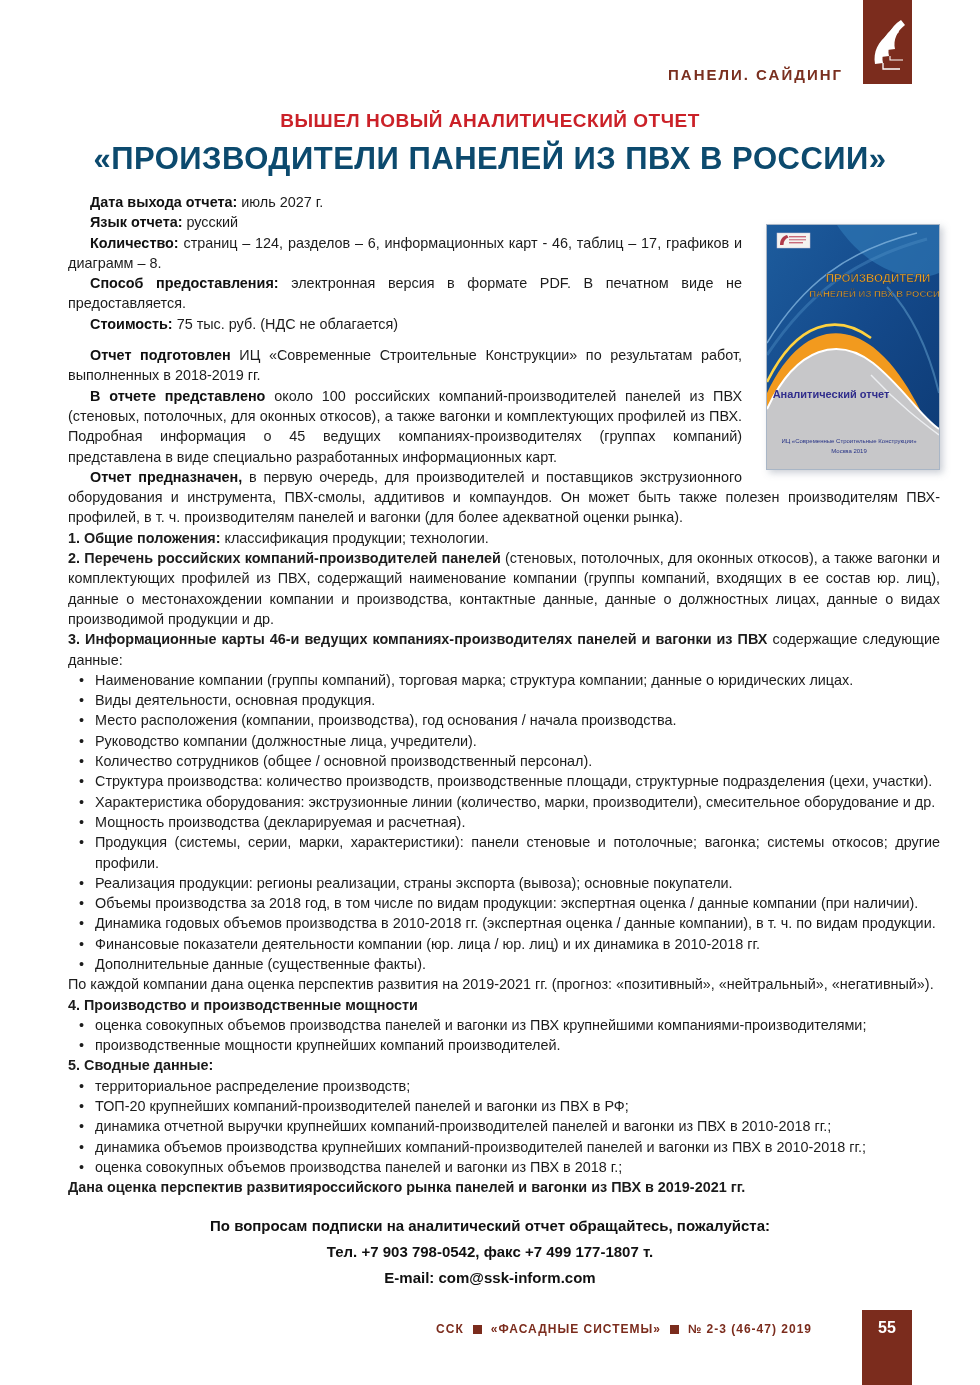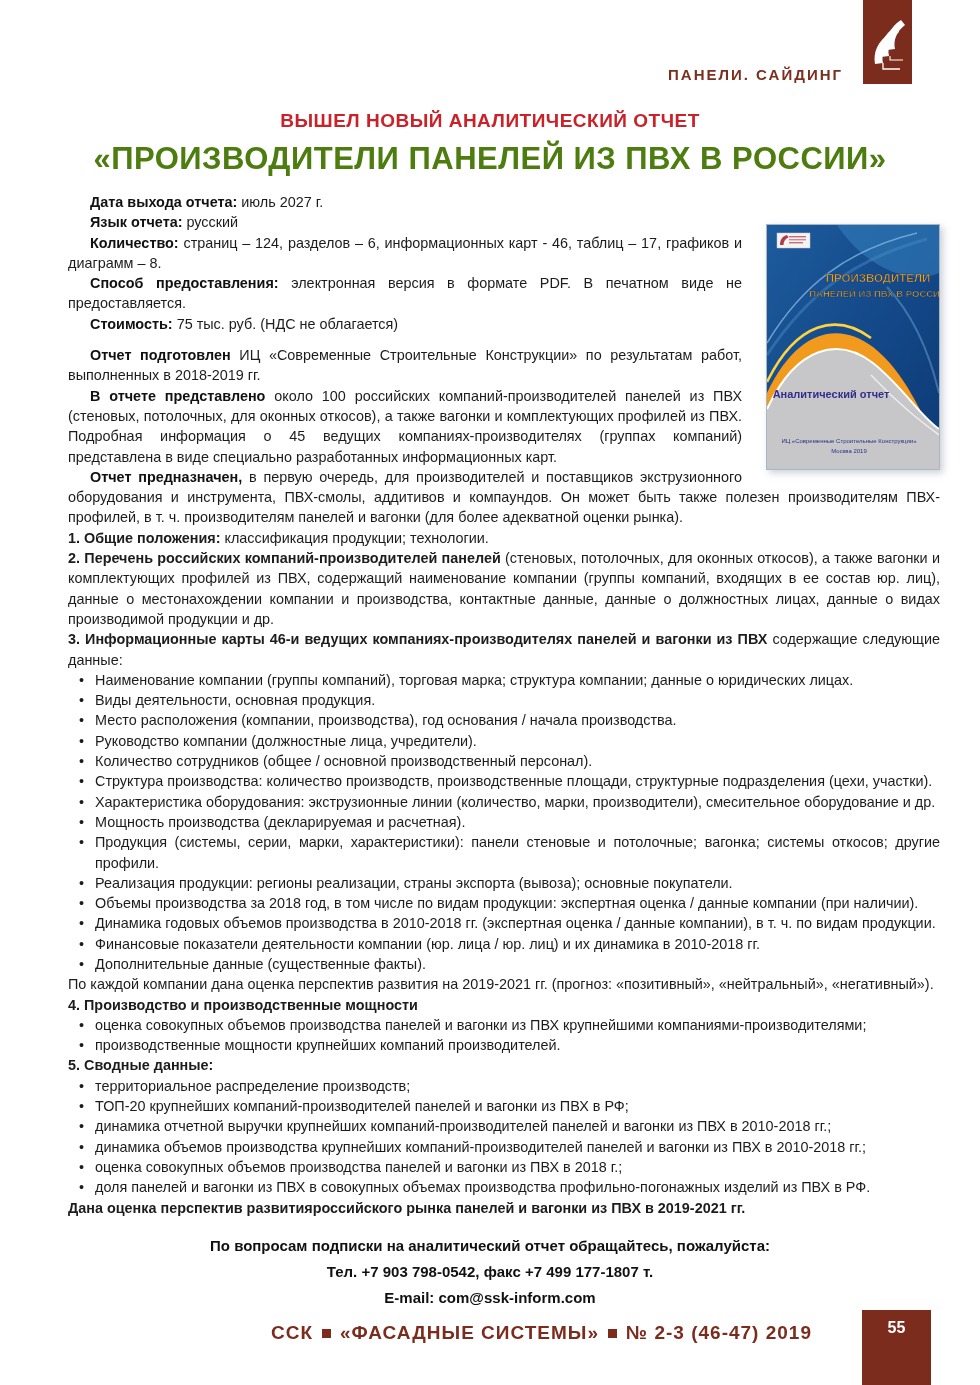--- a/index.html
+++ b/index.html
@@ -14,21 +14,21 @@
     font-size:15px;font-weight:bold;letter-spacing:2px;color:#7a2f1f;
   }
   .corner-logo{position:absolute;top:0;left:863px;width:49px;height:84px;}
   
   .kicker{
     padding-top:110px;text-align:center;
     font-size:19px;font-weight:bold;letter-spacing:.5px;color:#cb2128;
   }
   .main-title{
     margin:9px 0 0;text-align:center;
-    font-size:31px;font-weight:bold;letter-spacing:.5px;color:#4d7c0f;
+    font-size:31px;font-weight:bold;letter-spacing:.5px;color:#0c4a6e;
   }
   
   .content{
     margin:15px 40px 0 68px;
     font-size:14.4px;line-height:20.3px;text-align:justify;
   }
   .cover-float{
     float:right;width:172px;height:244px;margin:32px 0 14px 24px;
     border:1px solid #a9b6c6;box-shadow:3px 3px 7px rgba(110,120,140,.35);
     position:relative;background:#3b82f6;
@@ -45,26 +45,26 @@
   .closing-line{margin:0;font-weight:bold;}
   
   .contact{
     margin-top:15px;text-align:center;
     font-size:15px;font-weight:bold;line-height:26px;color:#111;
   }
   
   .footer-line{
     position:absolute;top:1322px;right:168px;
     display:flex;align-items:center;gap:9px;
-    font-size:19px;font-weight:bold;letter-spacing:1px;color:#7b2c1d;
+    font-size:12px;font-weight:bold;letter-spacing:1px;color:#7b2c1d;
     white-space:nowrap;
   }
   .footer-sq{width:9px;height:9px;background:#7b2c1d;display:inline-block;flex:0 0 auto;}
   .page-number-box{
-    position:absolute;left:862px;top:1310px;width:69px;height:75px;
+    position:absolute;left:862px;top:1310px;width:50px;height:75px;
     background:#7b2c1d;color:#ffffff;font-weight:bold;font-size:16px;
     text-align:center;box-sizing:border-box;padding-top:9px;
   }
 </style>
 </head>
 <body>
 
 <div class="page">
 
   <div class="category-label">ПАНЕЛИ. САЙДИНГ</div>
@@ -198,21 +198,20 @@
         <li><span>территориальное распределение производств;</span></li>
 
         <li><span>ТОП-20 крупнейших компаний-производителей панелей и вагонки из ПВХ в РФ;</span></li>
 
         <li><span>динамика отчетной выручки крупнейших компаний-производителей панелей и вагонки из ПВХ в 2010-2018 гг.;</span></li>
 
         <li><span>динамика объемов производства крупнейших компаний-производителей панелей и вагонки из ПВХ в 2010-2018 гг.;</span></li>
 
         <li><span>оценка совокупных объемов производства панелей и вагонки из ПВХ в 2018 г.;</span></li>
 
-        <li><span>доля панелей и вагонки из ПВХ в совокупных объемах производства профильно-погонажных изделий из ПВХ в РФ.</span></li>
 
     </ul>
 
     <p class="closing-line">Дана оценка перспектив развитияроссийского рынка панелей и вагонки из ПВХ в 2019-2021 гг.</p>
   </div>
 
   <div class="contact">
     <div>По вопросам подписки на аналитический отчет обращайтесь, пожалуйста:</div>
     <div>Тел. +7 903 798-0542, факс +7 499 177-1807 т.</div>
     <div>E-mail: com@ssk-inform.com</div>

